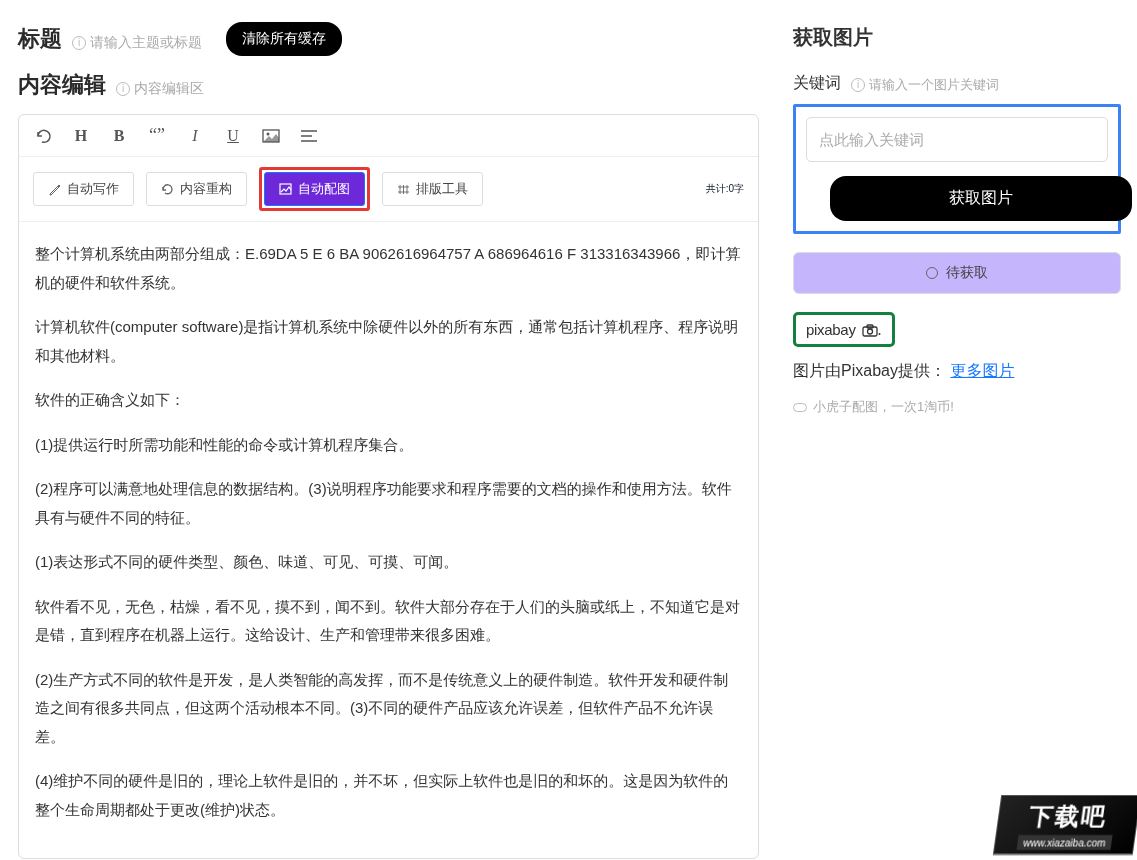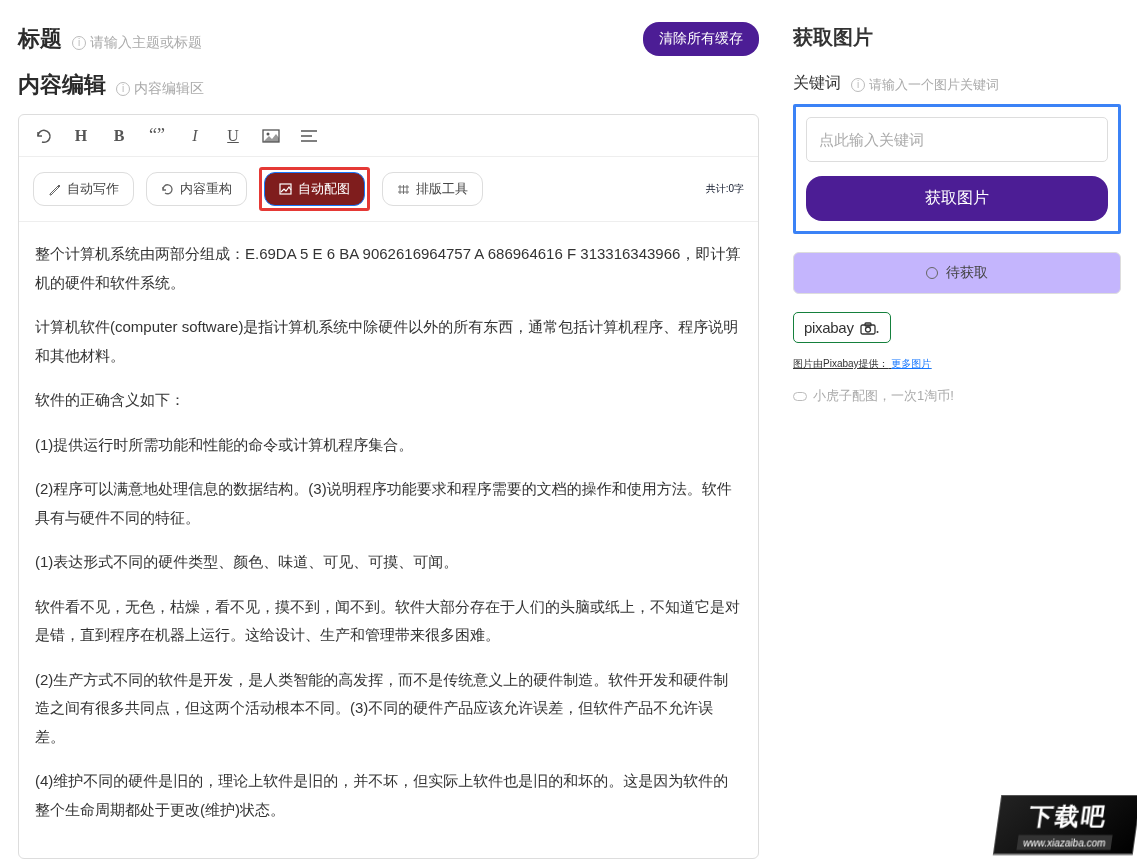--- a/index.html
+++ b/index.html
@@ -1,59 +1,59 @@
 <!DOCTYPE html>
 <html><head>
 <meta charset="utf-8">
 <style>
 * { box-sizing: border-box; margin: 0; padding: 0; }
 body { font-family: -apple-system, "PingFang SC", "Microsoft YaHei", sans-serif; font-size: 14px; color: #333; background: #fff; }
 .container { display: flex; width: 1137px; }
 .main { flex: 1; padding: 22px 18px 18px 18px; width: 776px; }
 .sidebar { width: 360px; padding: 24px 16px 16px 16px; }
 
-.section-header { display: flex; align-items: center; justify-content: space-between; margin-bottom: 14px; }
+.section-header { display: flex; align-items: center; justify-content: flex-start; margin-bottom: 14px; }
 .section-title { display: flex; align-items: baseline; gap: 10px; }
 .section-title h2 { font-size: 22px; font-weight: 600; color: #2b2b2b; }
 .hint { color: #aaa; font-size: 14px; display: flex; align-items: center; gap: 4px; }
 .hint-icon { display: inline-block; width: 14px; height: 14px; border: 1px solid #bbb; border-radius: 50%; font-size: 10px; line-height: 12px; text-align: center; color: #bbb; }
 
-.btn-primary { background: #4c1d95; color: #fff; border: none; border-radius: 16px; padding: 8px 16px; font-size: 14px; cursor: pointer; }
+.btn-primary { background: #000000; color: #fff; border: none; border-radius: 16px; padding: 8px 16px; font-size: 14px; cursor: pointer; margin-left: 24px; }
 .btn-primary.large { padding: 12px 20px; font-size: 16px; width: 100%; }
 
 .title-input { width: 100%; border: 1px solid #ddd; border-radius: 6px; padding: 14px 14px; font-size: 16px; color: #333; margin-bottom: 22px; }
 .title-input::placeholder { color: #aaa; }
 
 .editor-box { border: 1px solid #ddd; border-radius: 6px; overflow: hidden; }
 .toolbar-row1 { display: flex; align-items: center; gap: 18px; padding: 10px 14px; border-bottom: 1px solid #eee; color: #555; }
 .toolbar-row1 .ti { width: 20px; text-align: center; cursor: pointer; font-size: 16px; }
 .toolbar-row2 { display: flex; align-items: center; padding: 10px 14px; border-bottom: 1px solid #eee; }
-.tool-btn { display: inline-flex; align-items: center; gap: 6px; border: 1px solid #ddd; background: #fff; border-radius: 11px; padding: 7px 14px; font-size: 13px; color: #444; cursor: pointer; margin-right: 12px; }
-.tool-btn.active { background: #7f1d1d; color: #fff; border-color: #1677ff; }
+.tool-btn { display: inline-flex; align-items: center; gap: 6px; border: 1px solid #ddd; background: #fff; border-radius: 3px; padding: 7px 14px; font-size: 13px; color: #444; cursor: pointer; margin-right: 12px; }
+.tool-btn.active { background: #6d28d9; color: #fff; border-color: #1677ff; }
 .tool-highlight { border: 3px solid #e53935; border-radius: 3px; padding: 2px; display: inline-block; }
 .count { margin-left: auto; color: #0f172a; font-size: 10px; }
 
 .editor-content { padding: 18px 16px; font-size: 15px; line-height: 1.9; color: #333; }
 .editor-content p { margin-bottom: 16px; }
 
 .side-section-title { font-size: 20px; font-weight: 600; margin-bottom: 22px; }
 .kw-row { display: flex; align-items: baseline; gap: 10px; margin-bottom: 10px; }
 .kw-label { font-size: 16px; font-weight: 400; }
 .kw-hint { color: #aaa; font-size: 13px; display: flex; align-items: center; gap: 4px; }
 .side-box { border: 3px solid #3b82f6; border-radius: 2px; padding: 10px; margin-bottom: 18px; }
 .kw-input { width: 100%; border: 1px solid #ddd; border-radius: 5px; padding: 13px 12px; font-size: 15px; margin-bottom: 14px; }
 .kw-input::placeholder { color: #aaa; }
 
 .status-btn { width: 100%; border: 1px solid #ddd; border-radius: 6px; background: #c4b5fd; padding: 11px; font-size: 14px; color: #444; display: flex; align-items: center; justify-content: center; gap: 8px; margin-bottom: 18px; }
 .status-circle { width: 12px; height: 12px; border: 1.5px solid #666; border-radius: 50%; display: inline-block; }
 
-.pixabay-badge { display: inline-flex; align-items: center; border: 1px solid #15803d; border-radius: 5px; padding: 6px 10px; font-size: 15px; color: #333; margin-bottom: 14px; font-weight: 500; letter-spacing: -0.3px; }
+.pixabay-badge { display: inline-flex; align-items: center; border: 3px solid #15803d; border-radius: 5px; padding: 6px 10px; font-size: 15px; color: #333; margin-bottom: 14px; font-weight: 500; letter-spacing: -0.3px; }
 .pixabay-badge .cam { margin-left: 6px; font-size: 14px; }
 
-.credit-row { font-size: 10px; color: #333; margin-bottom: 16px; text-decoration: underline; }
+.credit-row { font-size: 16px; color: #333; margin-bottom: 16px; }
 .credit-row a { color: #1677ff; text-decoration: underline; }
 
 .footer-note { color: #aaa; font-size: 13px; display: flex; align-items: center; gap: 6px; }
 .cloud-icon { width: 14px; height: 9px; border: 1.5px solid #bbb; border-radius: 7px 7px 7px 7px; display: inline-block; position: relative; }
 
 .watermark { position: fixed; right: 0; bottom: 5px; width: 140px; height: 60px; background: linear-gradient(135deg, #222 0%, #000 100%); color: #fff; display: flex; flex-direction: column; align-items: center; justify-content: center; transform: skewX(-8deg); border: 1px solid #555; }
 .watermark .big { font-size: 24px; font-weight: 900; letter-spacing: 2px; }
 .watermark .url { font-size: 10px; background: #333; padding: 2px 6px; margin-top: 2px; }
 
 svg { display: inline-block; vertical-align: middle; }

